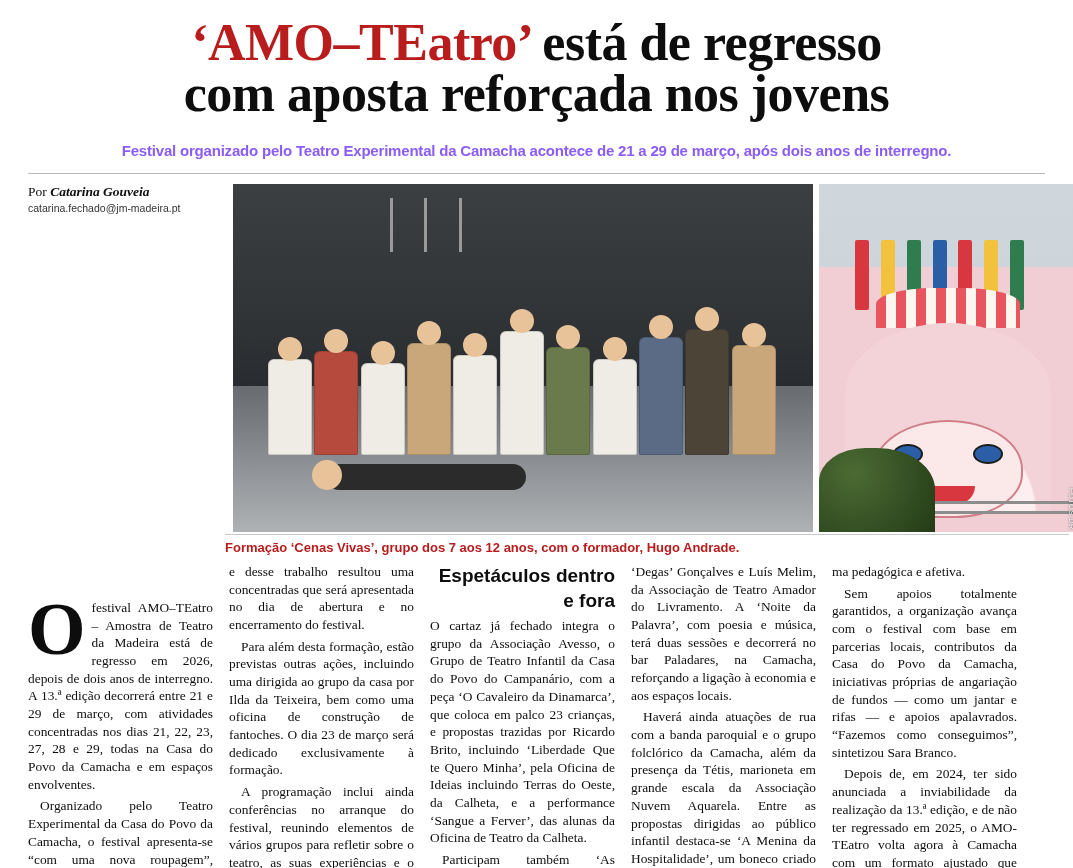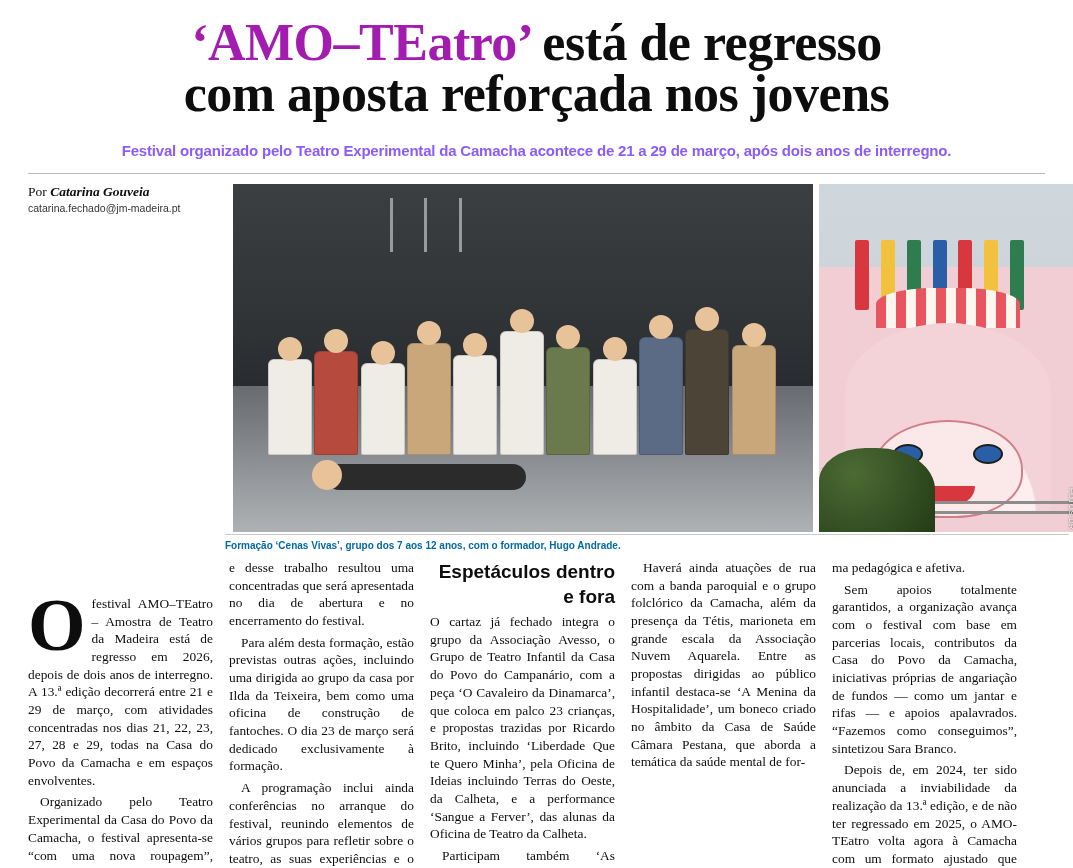--- a/index.html
+++ b/index.html
@@ -25,21 +25,21 @@
     font-family: "Liberation Serif", serif;
     font-weight: bold;
     font-size: 52px;
     line-height: 0.98;
     letter-spacing: -0.5px;
     text-align: center;
     margin: 6px 0 0 0;
     padding: 0 10px;
   }
   .headline .hl-line { display: block; white-space: nowrap; }
-  .headline .red { color: #a21caf; text-align: center; }
+  .headline .red { color: #b91c1c; text-align: center; }
 
   .subheadline {
     text-align: center;
     font-family: "Liberation Sans", sans-serif;
     font-weight: bold;
     font-size: 15px;
     letter-spacing: -0.2px;
     margin-top: 22px;
     margin-bottom: 0;
     color: #8b5cf6;
@@ -203,22 +203,22 @@
     font-family: "Liberation Sans", sans-serif;
     font-size: 7.5px;
     letter-spacing: .4px;
     color: #ffffff;
     text-shadow: 0 0 2px rgba(0,0,0,.8);
   }
 
   .caption {
     font-family: "Liberation Sans", sans-serif;
     font-weight: bold;
-    font-size: 10px;
-    color: #0369a1;
+    font-size: 13px;
+    color: #b91c1c;
     padding: 5px 0 0 0;
   }
   .caption-wrap {
     margin-left: 197px;
     border-top: 1px solid #c8c8c8;
     margin-top: 2px;
     width: 844px;
   }
 
   
@@ -356,20 +356,21 @@
       <p>A programação inclui ainda conferências no arranque do festival, reunindo elementos de vários grupos para refletir sobre o teatro, as suas experiências e o futuro da atividade, numa mensagem que a organização define como de união.</p>
     </div>
 
     <div class="col">
       <p class="subhead">Espetáculos dentro e fora</p>
       <p class="first">O cartaz já fechado integra o grupo da Associação Avesso, o Grupo de Teatro Infantil da Casa do Povo do Campanário, com a peça ‘O Cavaleiro da Dinamarca’, que coloca em palco 23 crianças, e propostas trazidas por Ricardo Brito, incluindo ‘Liberdade Que te Quero Minha’, pela Oficina de Ideias incluindo Terras do Oeste, da Calheta, e a performance ‘Sangue a Ferver’, das alunas da Oficina de Teatro da Calheta.</p>
       <p>Participam também ‘As Tecedeiras’, grupo de contadoras de histórias da Camacha, bem como iniciativas de animação com Diogo</p>
     </div>
 
     <div class="col">
+      <p class="first">‘Degas’ Gonçalves e Luís Melim, da Associação de Teatro Amador do Livramento. A ‘Noite da Palavra’, com poesia e música, terá duas sessões e decorrerá no bar Paladares, na Camacha, reforçando a ligação à economia e aos espaços locais.</p>
       <p>Haverá ainda atuações de rua com a banda paroquial e o grupo folclórico da Camacha, além da presença da Tétis, marioneta em grande escala da Associação Nuvem Aquarela. Entre as propostas dirigidas ao público infantil destaca-se ‘A Menina da Hospitalidade’, um boneco criado no âmbito da Casa de Saúde Câmara Pestana, que aborda a temática da saúde mental de for-</p>
     </div>
 
     <div class="col">
       <p class="first">ma pedagógica e afetiva.</p>
       <p>Sem apoios totalmente garantidos, a organização avança com o festival com base em parcerias locais, contributos da Casa do Povo da Camacha, iniciativas próprias de angariação de fundos — como um jantar e rifas — e apoios apalavrados. “Fazemos como conseguimos”, sintetizou Sara Branco.</p>
       <p>Depois de, em 2024, ter sido anunciada a inviabilidade da realização da 13.ª edição, e de não ter regressado em 2025, o AMO-TEatro volta agora à Camacha com um formato ajustado que mantém a missão de “dinamizar o teatro na Região e dar palco às novas gerações”.</p>
     </div>
 
   </div>

